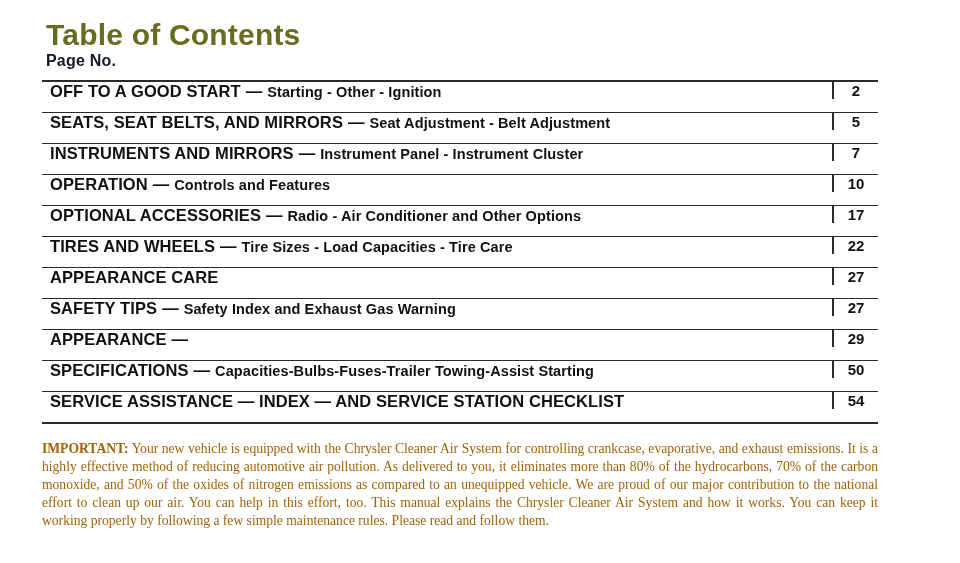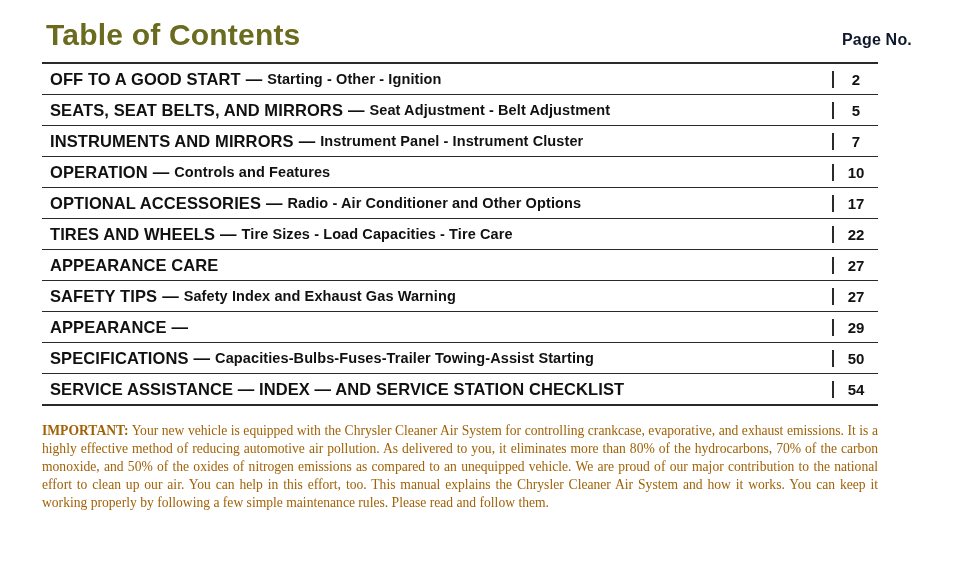--- a/index.html
+++ b/index.html
@@ -19,20 +19,21 @@
     width: 960px;
     height: 563px;
     box-sizing: border-box;
     padding: 18px 42px 0 42px;
   }
   .header-row {
     display: flex;
     align-items: baseline;
     justify-content: space-between;
     padding: 0 2px 0 4px;
+    flex-direction: column;
   }
   .toc-title {
     font-size: 30px;
     font-weight: bold;
     color: #6b6b1f;
     letter-spacing: 0.2px;
   }
   .page-no-label {
     font-size: 16px;
     font-weight: bold;
@@ -41,21 +42,21 @@
     padding-right: 4px;
   }
   .toc-table {
     margin-top: 10px;
     border-top: 2px solid #2a2a2a;
     border-bottom: 2px solid #2a2a2a;
     width: 836px;
   }
   .toc-row {
     display: flex;
-    align-items: center;
+    align-items: flex-start;
     border-bottom: 1px solid #2a2a2a;
     height: 30px;
     gap: 8px;
   }
   .toc-row:last-child {
     border-bottom: none;
   }
   .toc-entry {
     flex: 1 1 auto;
     display: flex;

